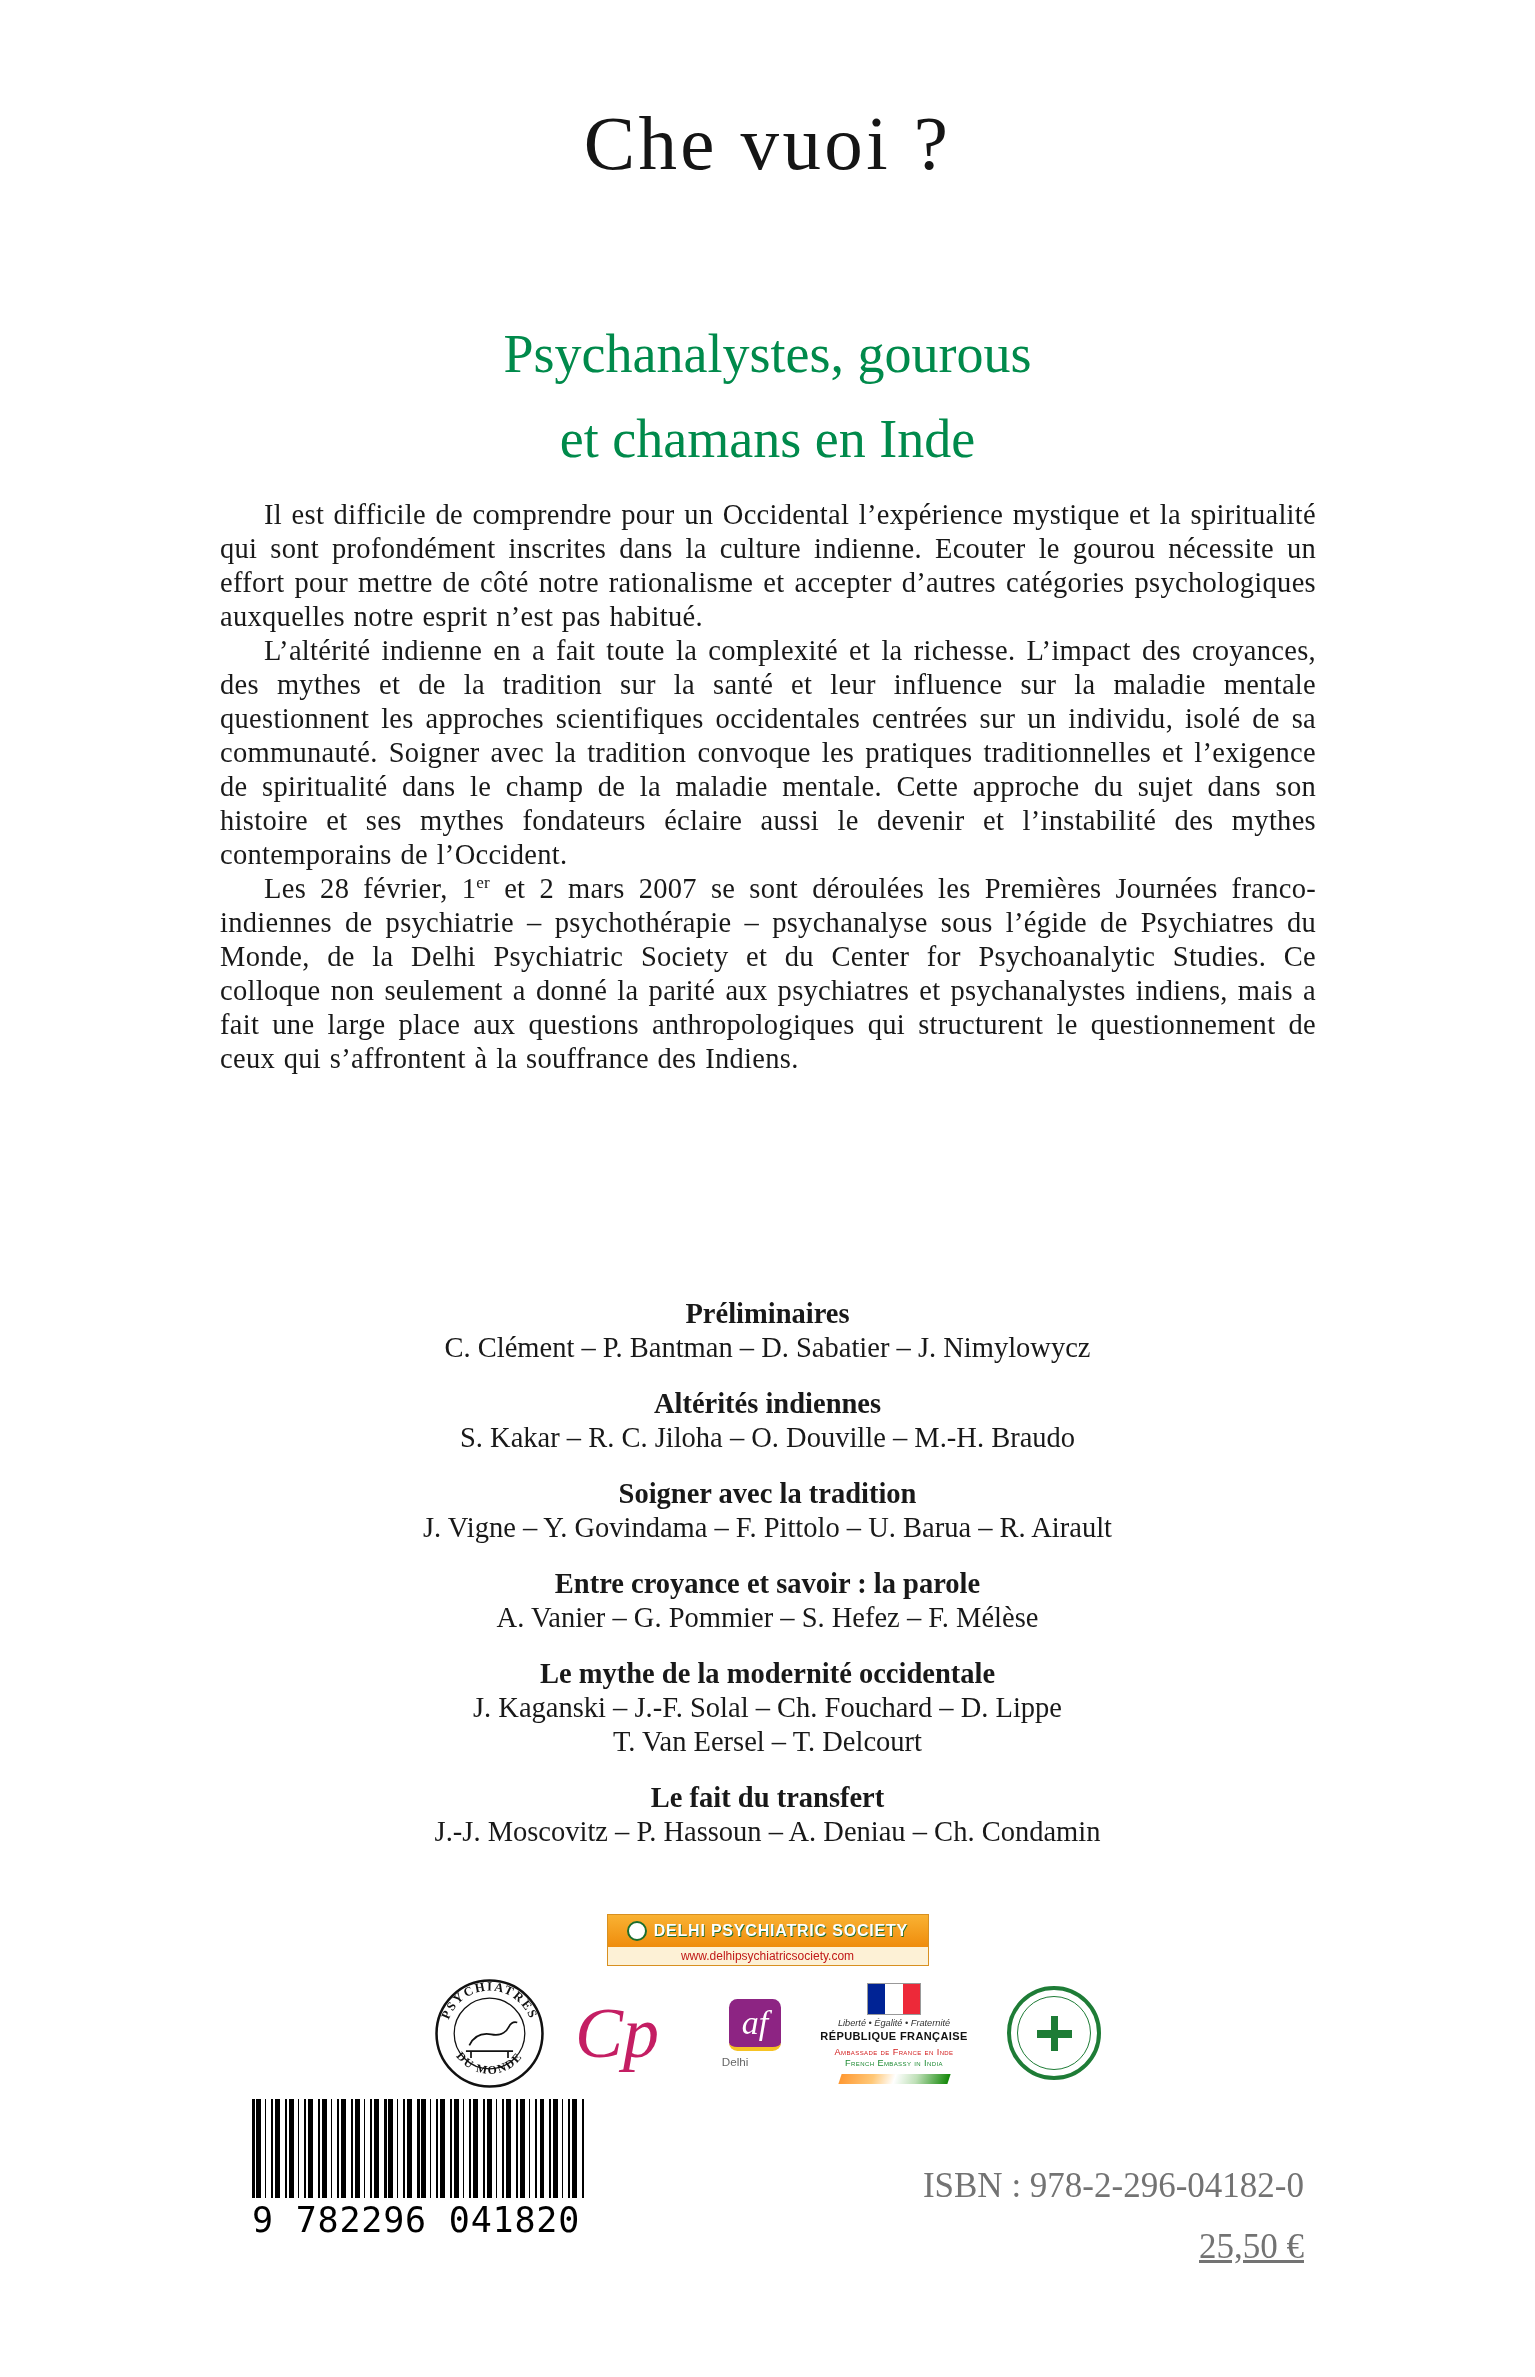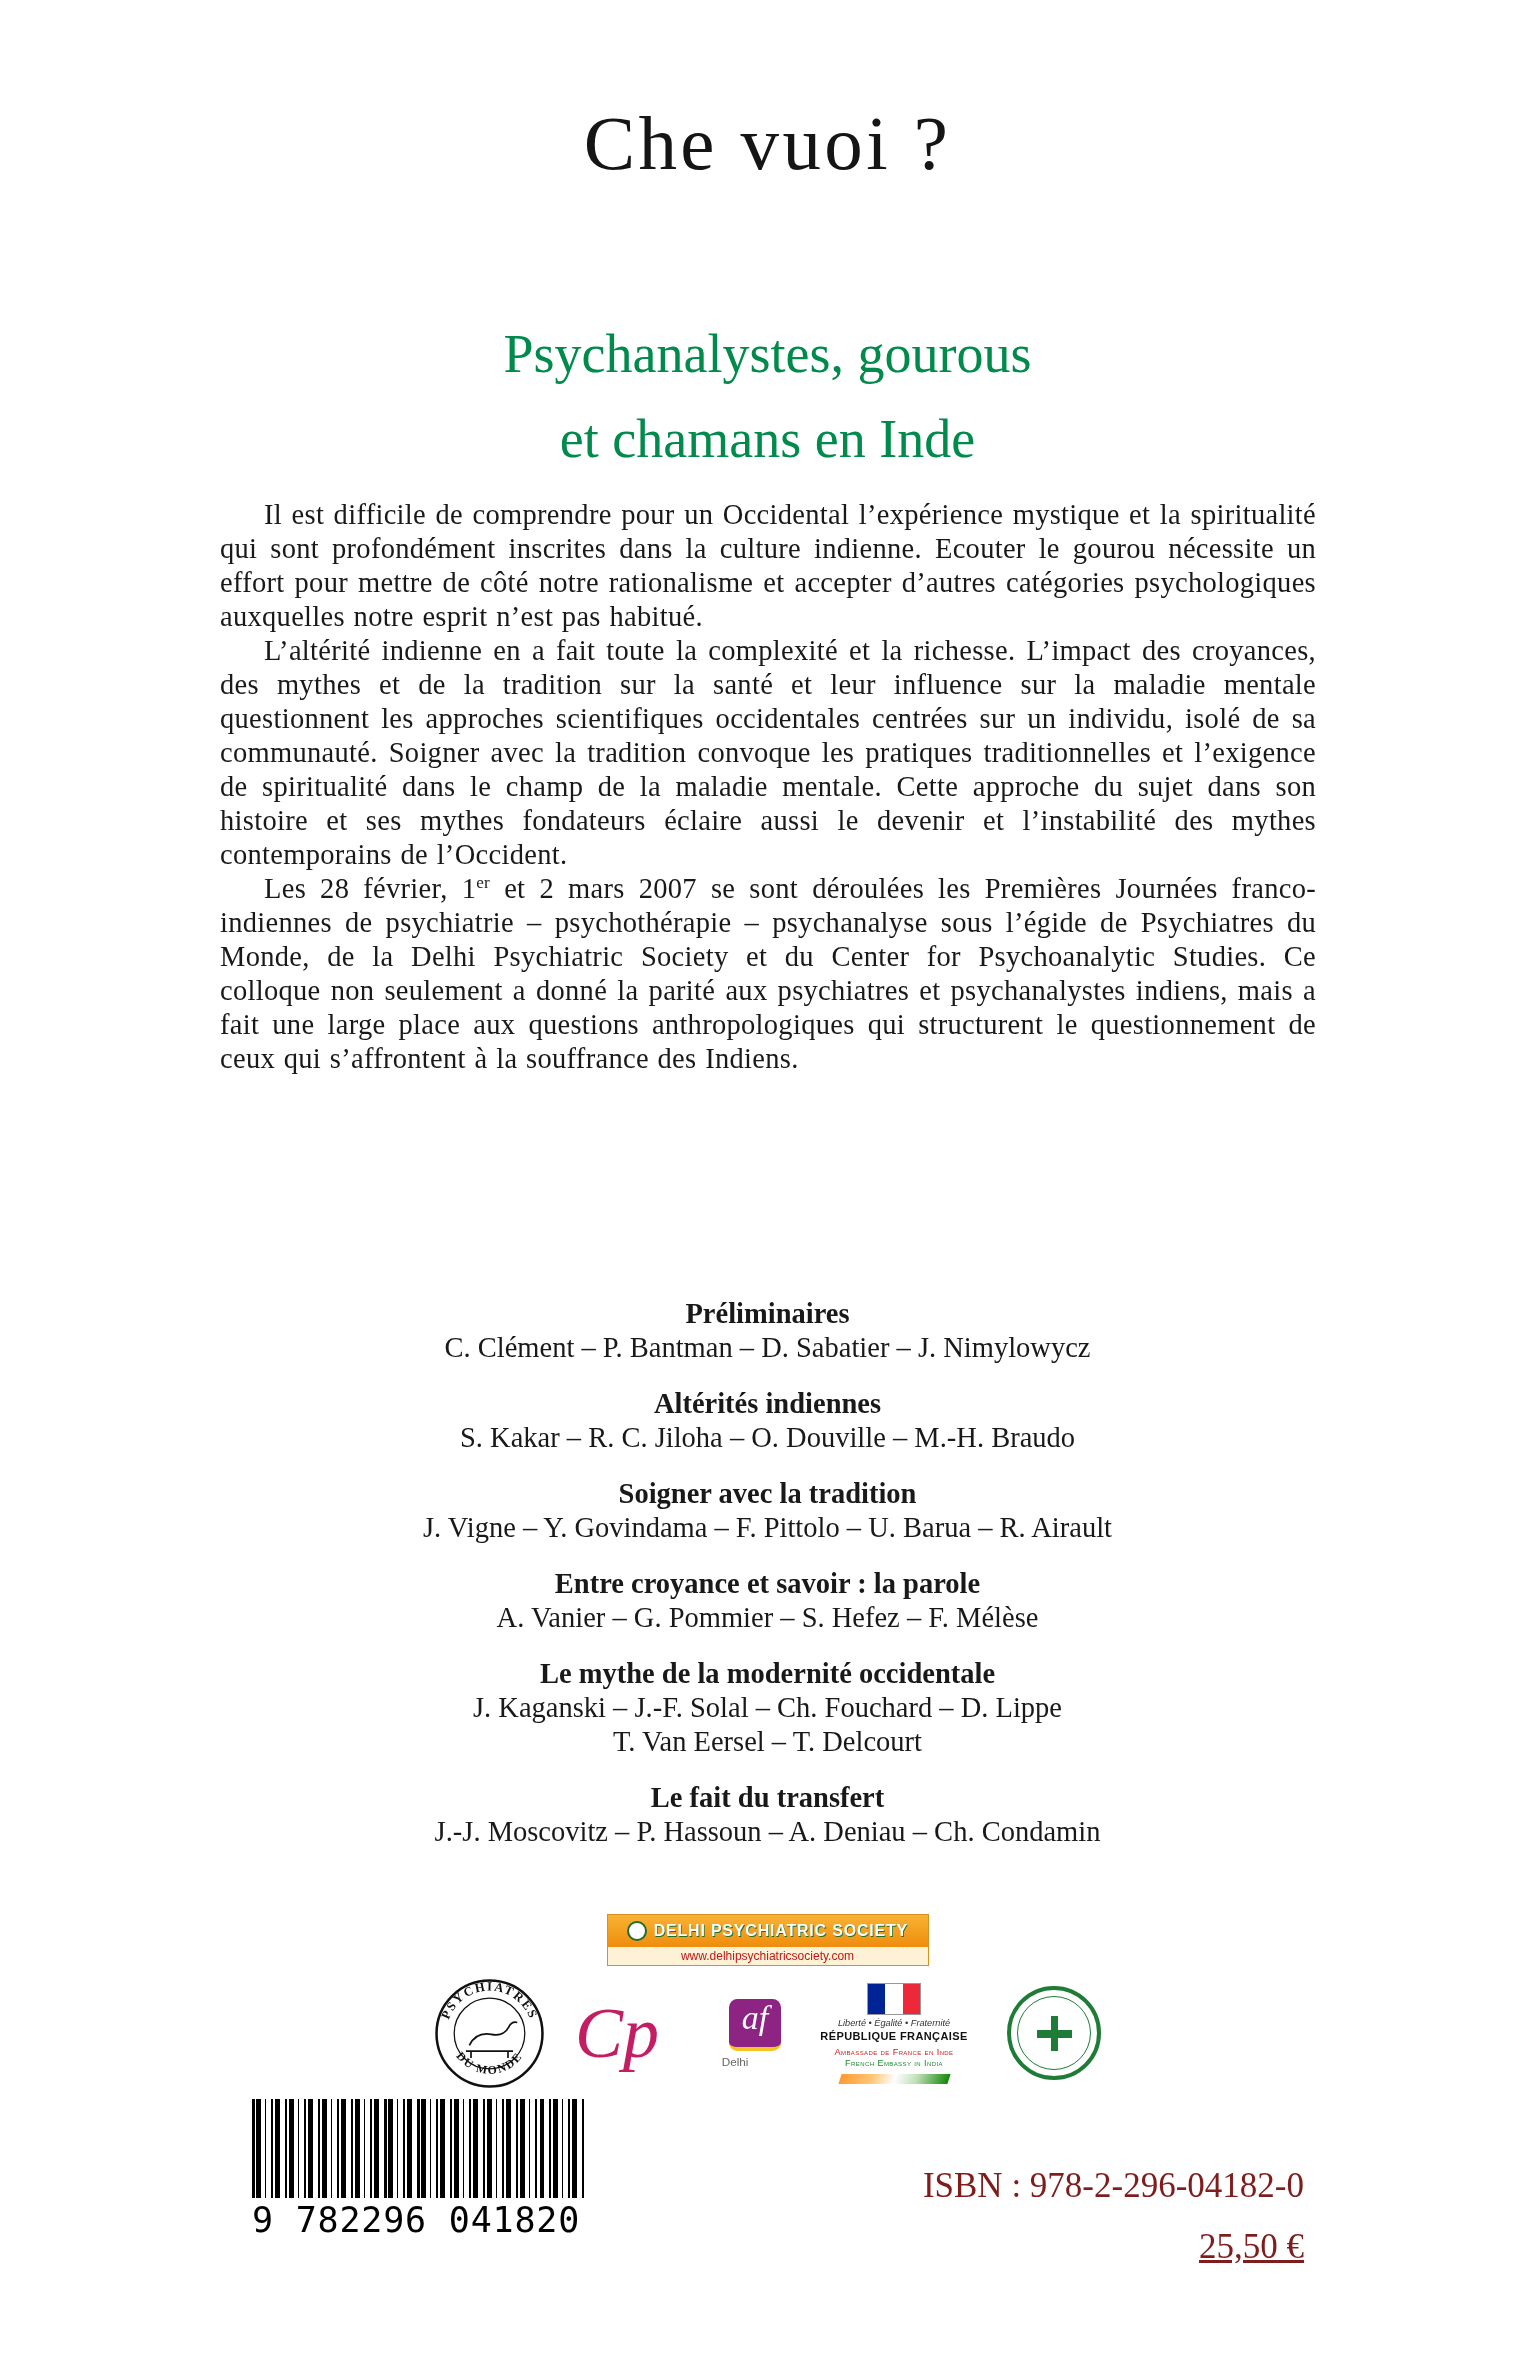--- a/index.html
+++ b/index.html
@@ -121,21 +121,21 @@
 
   .af-logo { display: flex; flex-direction: column; align-items: center; gap: 3.4px; }
   .af-square {
     width: 52px; height: 52px;
     background: #8d2483;
     border-radius: 8.4px;
     border-bottom: 4.2px solid #f6c324;
     color: #ffffff;
     font-style: italic;
     font-size: 34px;
-    display: flex; align-items: flex-start; justify-content: center; margin-left: 40px;
+    display: flex; align-items: center; justify-content: center; margin-left: 40px;
   }
   .af-city {
     font-family: "Liberation Sans", sans-serif;
     font-size: 11.7px; color: #666;
   }
 
   .embassy {
     display: flex; flex-direction: column; align-items: center;
     font-family: "Liberation Sans", sans-serif;
     line-height: 1.25;
@@ -206,21 +206,21 @@
     color: #000;
     white-space: nowrap;
   }
 
   .isbn-block {
     position: absolute;
     right: 231px; top: 2164px;
     text-align: right;
     font-size: 35px;
     line-height: 44px;
-    color: #7f1d1d;
+    color: #737373;
   }
   .isbn-block .price { margin-top: 17px; text-decoration: underline; }
 </style>
 </head>
 <body>
 
 <div class="page">
 
   <h1 class="title">Che vuoi ?</h1>
 

